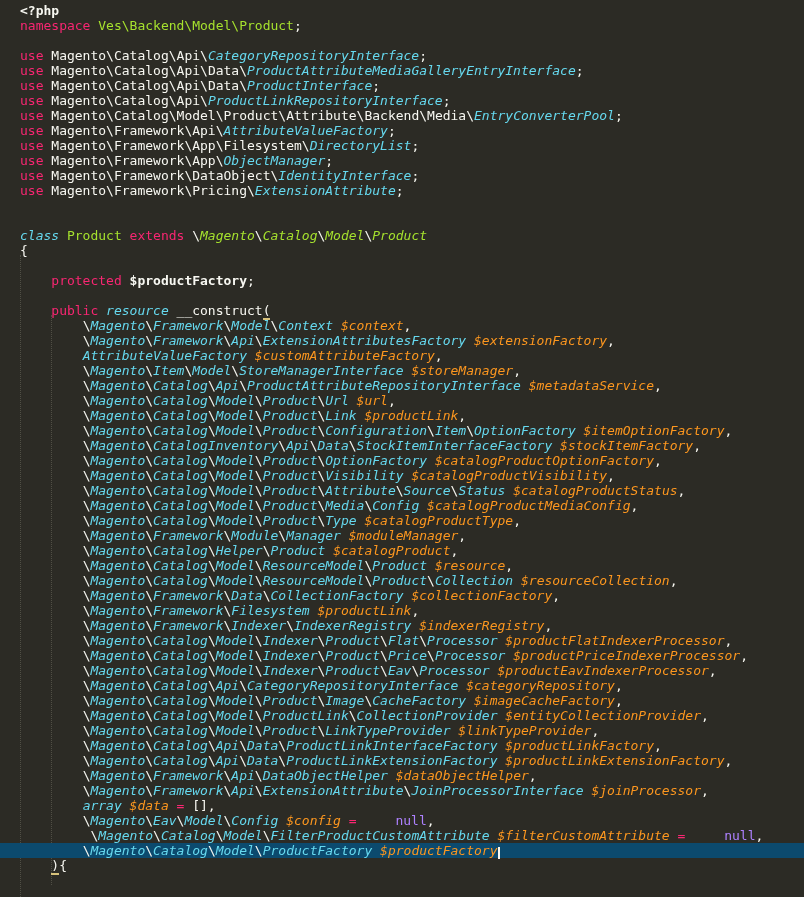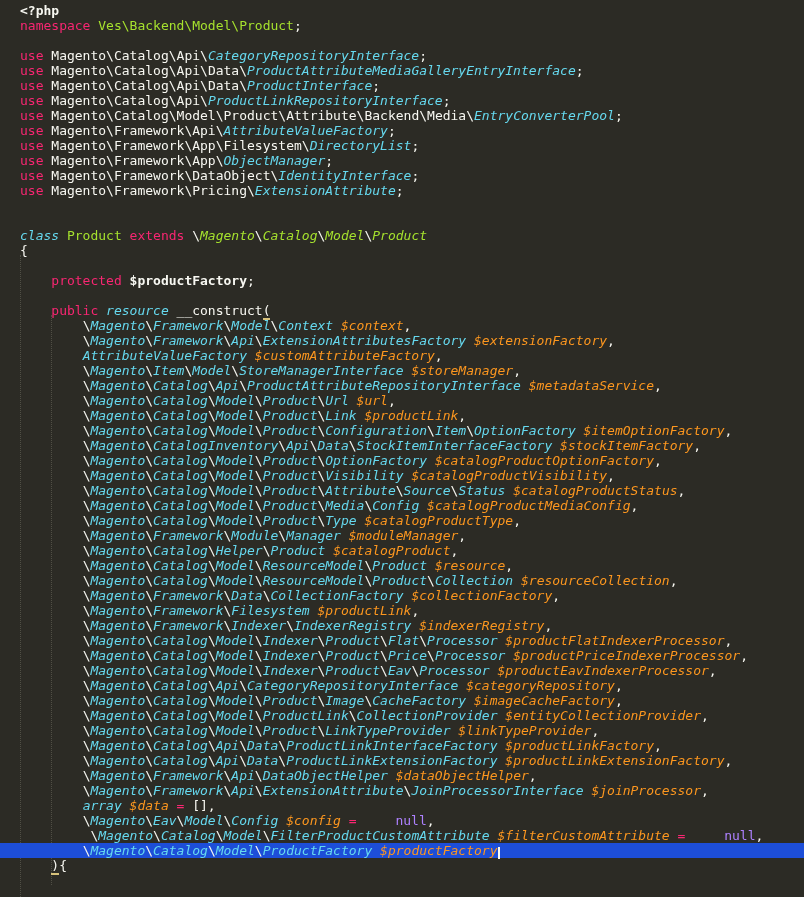--- a/index.html
+++ b/index.html
@@ -24,21 +24,21 @@
     z-index:0;
   }
   #guide-col0{left:20px;top:255px;height:642px;}
   #guide-col4{left:calc(20px + 4ch);top:315px;height:570px;}
   .line{
     position:relative;z-index:1;
     height:15px;
     white-space:pre;
   }
   .line.current{
-    background:#1d4ed8;
+    background:#0c4a6e;
     margin-left:-20px;
     padding-left:20px;
   }
   
   .k {color:#f92672;}                       
   .o {color:#f92672;}                       
   .kc{color:#66d9ef;font-style:italic;}     
   .p {color:#f8f8f2;}                       
   .b {color:#f8f8f2;font-weight:bold;}      
   .g {color:#a6e22e;}                       

